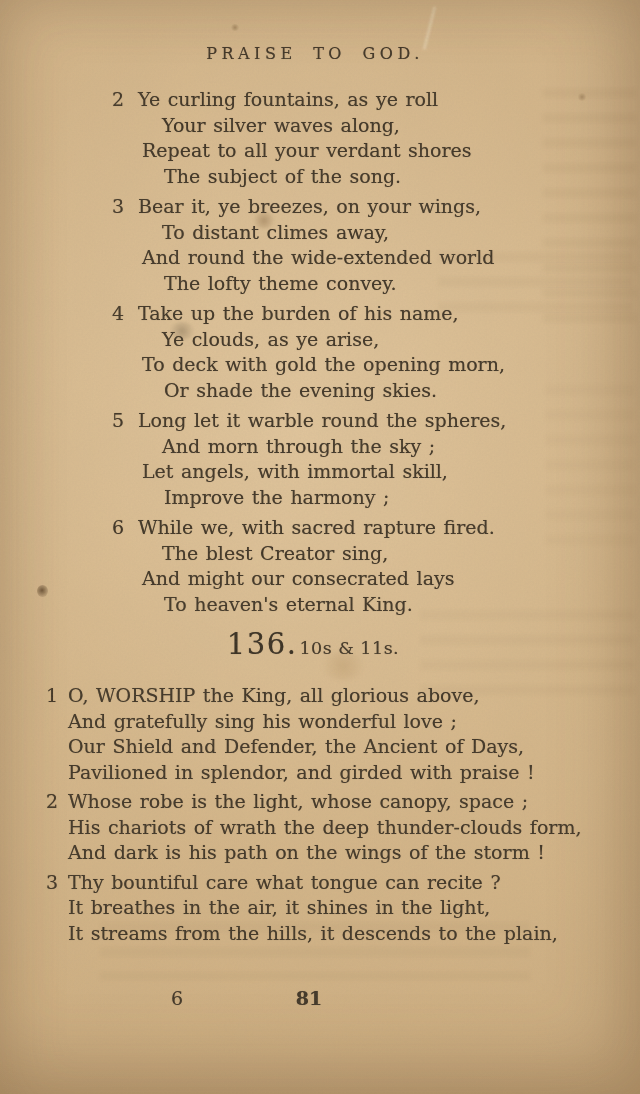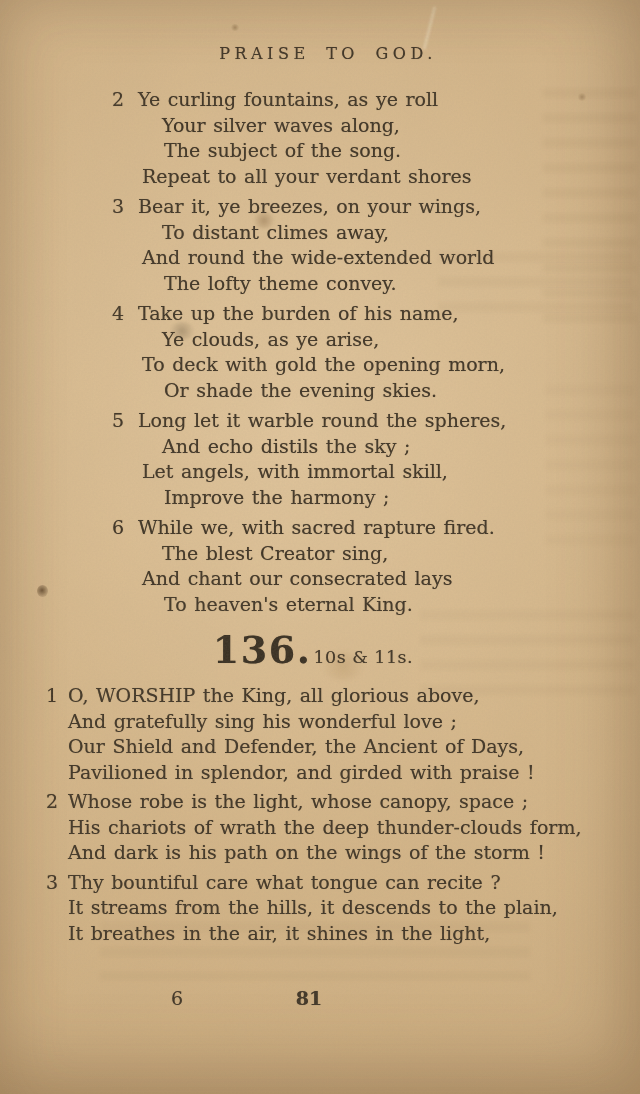--- a/index.html
+++ b/index.html
@@ -11,38 +11,38 @@
     background:
       radial-gradient(ellipse 620px 780px at 46% 38%, rgba(228,201,160,.85) 0%, rgba(215,185,140,.55) 55%, rgba(0,0,0,0) 100%),
       linear-gradient(180deg,#d0b186 0%, #d6b88d 30%, #d4b588 70%, #cbab7d 100%);
     font-family:"DejaVu Serif","Liberation Serif",serif;
     color:#3a3022;
   }
   .vignette{position:absolute;inset:0;pointer-events:none;
     box-shadow:inset -20px -26px 70px rgba(96,70,40,.28), inset 16px 12px 55px rgba(96,70,40,.14);}
   .txt{text-shadow:0 0 .7px rgba(58,48,34,.55);}
   .running-head{
-    position:absolute;top:44px;left:16px;width:624px;
+    position:absolute;top:44px;left:3px;width:624px;
     text-align:center;font-size:16px;letter-spacing:4.5px;word-spacing:7px;
     line-height:20px;white-space:nowrap;
   }
   .hymn{position:absolute;}
   .hymn-a{left:112px;top:87px;width:480px;}
   .hymn-b{left:46px;top:683px;width:560px;}
   .verse{position:relative;}
   .hymn-a .verse{margin-bottom:5px;}
   .hymn-b .verse{margin-bottom:4px;}
   .vnum{position:absolute;left:0;top:0;font-size:19px;line-height:25.5px;}
   .ln{font-size:19px;line-height:25.5px;white-space:nowrap;word-spacing:1.5px;}
   .a1{padding-left:26px}.a2{padding-left:50px}.a3{padding-left:30px}.a4{padding-left:52px}
   .bl{padding-left:22px}
   .hymn-heading{
     position:absolute;top:627px;left:0;width:626px;text-align:center;white-space:nowrap;
   }
-  .hymn-no{font-size:38px;font-weight:700;letter-spacing:1.5px;color:#30281c;}
+  .hymn-no{font-size:29px;font-weight:400;letter-spacing:1.5px;color:#30281c;}
   .hymn-meter{font-size:17.5px;margin-left:2px;letter-spacing:.5px;}
   .footer-mark{position:absolute;top:986px;font-size:19px;line-height:24px;text-align:center;}
   .sig{left:162px;width:30px;}
   .pageno{left:288px;width:42px;font-weight:bold;}
   
   .ghost{position:absolute;pointer-events:none;filter:blur(2px);
     background:repeating-linear-gradient(180deg, rgba(122,96,62,.11) 0 10px, rgba(122,96,62,0) 10px 25px);}
   .g1{left:542px;top:88px;width:95px;height:235px;opacity:.55}
   .g2{left:438px;top:252px;width:195px;height:70px;opacity:.5}
   .g3{left:545px;top:385px;width:90px;height:165px;opacity:.35}
@@ -83,49 +83,49 @@
   <div class="stain s6"></div>
   <div class="scratch"></div>
 
   <div class="running-head txt">PRAISE TO GOD.</div>
 
   <div class="hymn hymn-a txt">
     <div class="verse">
       <span class="vnum">2</span>
       <div class="ln a1">Ye curling fountains, as ye roll</div>
       <div class="ln a2">Your silver waves along,</div>
+      <div class="ln a3">Repeat to all your verdant shores</div>
       <div class="ln a4">The subject of the song.</div>
-      <div class="ln a3">Repeat to all your verdant shores</div>
     </div>
     <div class="verse">
       <span class="vnum">3</span>
       <div class="ln a1">Bear it, ye breezes, on your wings,</div>
       <div class="ln a2">To distant climes away,</div>
       <div class="ln a3">And round the wide-extended world</div>
       <div class="ln a4">The lofty theme convey.</div>
     </div>
     <div class="verse">
       <span class="vnum">4</span>
       <div class="ln a1">Take up the burden of his name,</div>
       <div class="ln a2">Ye clouds, as ye arise,</div>
       <div class="ln a3">To deck with gold the opening morn,</div>
       <div class="ln a4">Or shade the evening skies.</div>
     </div>
     <div class="verse">
       <span class="vnum">5</span>
       <div class="ln a1">Long let it warble round the spheres,</div>
-      <div class="ln a2">And echo distils the sky ;</div>
+      <div class="ln a2">And morn through the sky ;</div>
       <div class="ln a3">Let angels, with immortal skill,</div>
       <div class="ln a4">Improve the harmony ;</div>
     </div>
     <div class="verse">
       <span class="vnum">6</span>
       <div class="ln a1">While we, with sacred rapture fired.</div>
       <div class="ln a2">The blest Creator sing,</div>
-      <div class="ln a3">And chant our consecrated lays</div>
+      <div class="ln a3">And might our consecrated lays</div>
       <div class="ln a4">To heaven's eternal King.</div>
     </div>
   </div>
 
   <div class="hymn-heading txt">
     <span class="hymn-no">136.</span><span class="hymn-meter">10s &amp; 11s.</span>
   </div>
 
   <div class="hymn hymn-b txt">
     <div class="verse">
@@ -137,22 +137,22 @@
     </div>
     <div class="verse">
       <span class="vnum">2</span>
       <div class="ln bl">Whose robe is the light, whose canopy, space ;</div>
       <div class="ln bl">His chariots of wrath the deep thunder-clouds form,</div>
       <div class="ln bl">And dark is his path on the wings of the storm !</div>
     </div>
     <div class="verse">
       <span class="vnum">3</span>
       <div class="ln bl">Thy bountiful care what tongue can recite ?</div>
+      <div class="ln bl">It breathes in the air, it shines in the light,</div>
       <div class="ln bl">It streams from the hills, it descends to the plain,</div>
-      <div class="ln bl">It breathes in the air, it shines in the light,</div>
     </div>
   </div>
 
   <div class="footer-mark sig txt">6</div>
   <div class="footer-mark pageno txt">81</div>
 
   <svg class="grain" width="640" height="1094" aria-hidden="true">
     <defs>
       <filter id="fineGrain" x="0" y="0" width="100%" height="100%">
         <feTurbulence type="fractalNoise" baseFrequency="0.55" numOctaves="2" stitchTiles="stitch" result="n"></feTurbulence>

